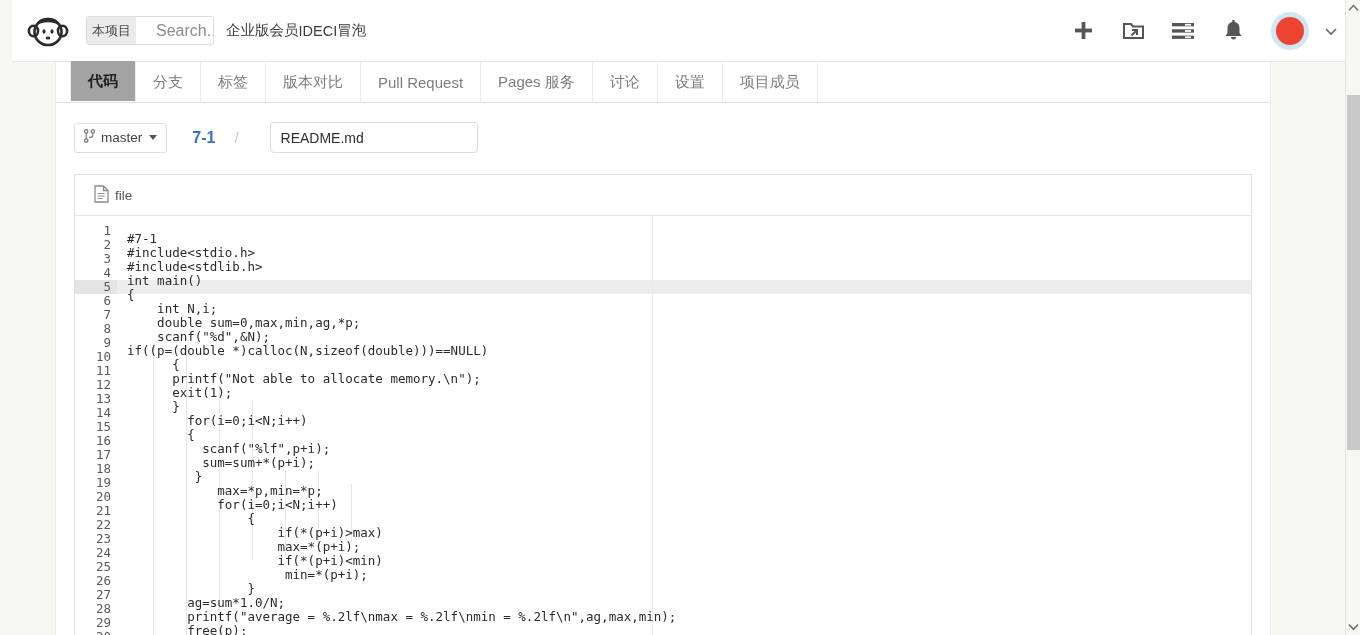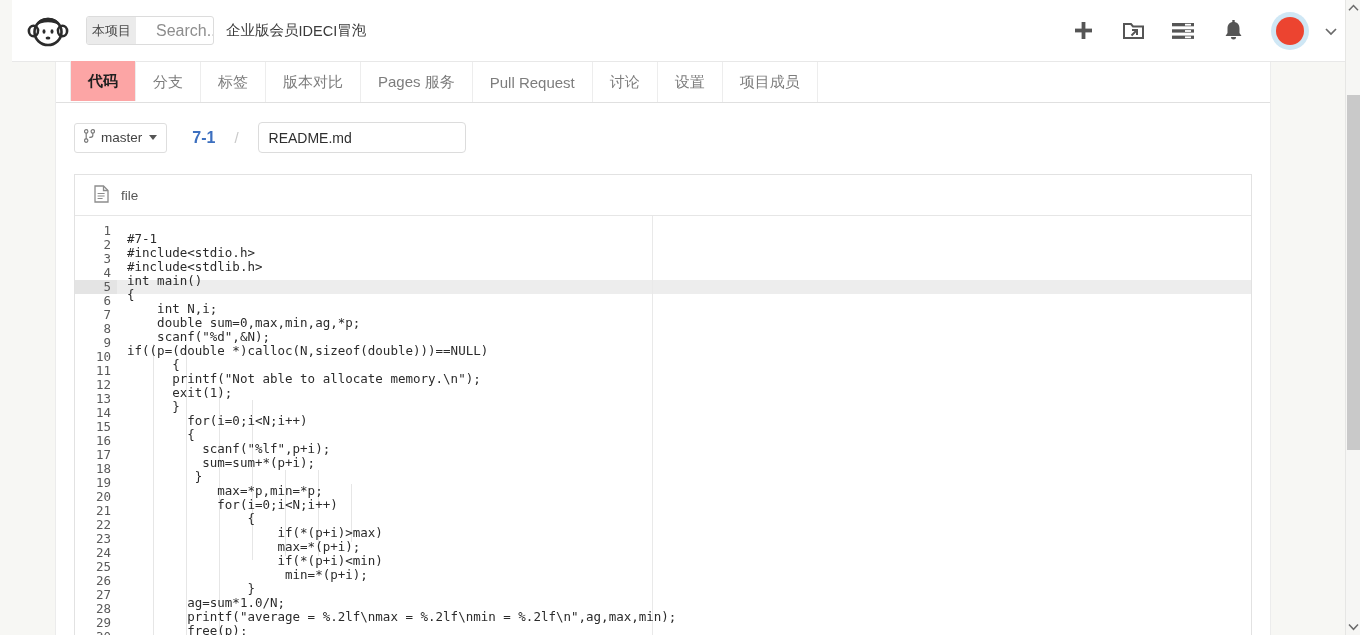--- a/index.html
+++ b/index.html
@@ -168,21 +168,21 @@
     font-size: 15px;
     color: #7d7d7d;
     cursor: pointer;
     border-right: 1px solid #ededed;
     white-space: nowrap;
   }
   .tab:first-child { border-left: 1px solid #ededed; }
   .tab.active {
     color: #1f1f1f;
     font-weight: bold;
-    background: #fca5a5;
+    background: #a3a3a3;
     position: relative;
     top: -1px;
     padding-top: 1px;
   }
 
   
   .breadcrumb-row {
     display: flex;
     align-items: center;
     padding: 19px 0 0 18px;
@@ -226,34 +226,35 @@
     width: 208px;
     height: 31px;
     border: 1px solid #dcdcdc;
     border-radius: 4px;
     background: #fff;
     padding: 0 10px;
     font-family: "Liberation Sans", sans-serif;
     font-size: 14px;
     color: #2e2e2e;
     outline: none;
+    margin-left: 12px;
   }
 
   
   .editor-panel {
     margin: 21px 18px 0 18px;
     border: 1px solid #e2e2e2;
     border-bottom: none;
     background: #fff;
     min-height: 420px;
   }
   .editor-head {
     display: flex;
     align-items: center;
-    gap: 12px;
+    gap: 6px;
     height: 41px;
     padding: 0 0 0 19px;
     border-bottom: 1px solid #e6e6e6;
   }
   .editor-head-label {
     font-size: 13.5px;
     color: #565656;
   }
 
   
@@ -425,24 +426,24 @@
       <div class="tab">
           <span>分支</span>
         </div>
       <div class="tab">
           <span>标签</span>
         </div>
       <div class="tab">
           <span>版本对比</span>
         </div>
       <div class="tab">
+          <span>Pull Request</span>
+        </div>
+      <div class="tab">
           <span>Pages 服务</span>
-        </div>
-      <div class="tab">
-          <span>Pull Request</span>
         </div>
       <div class="tab">
           <span>讨论</span>
         </div>
       <div class="tab">
           <span>设置</span>
         </div>
       <div class="tab">
           <span>项目成员</span>
         </div>

